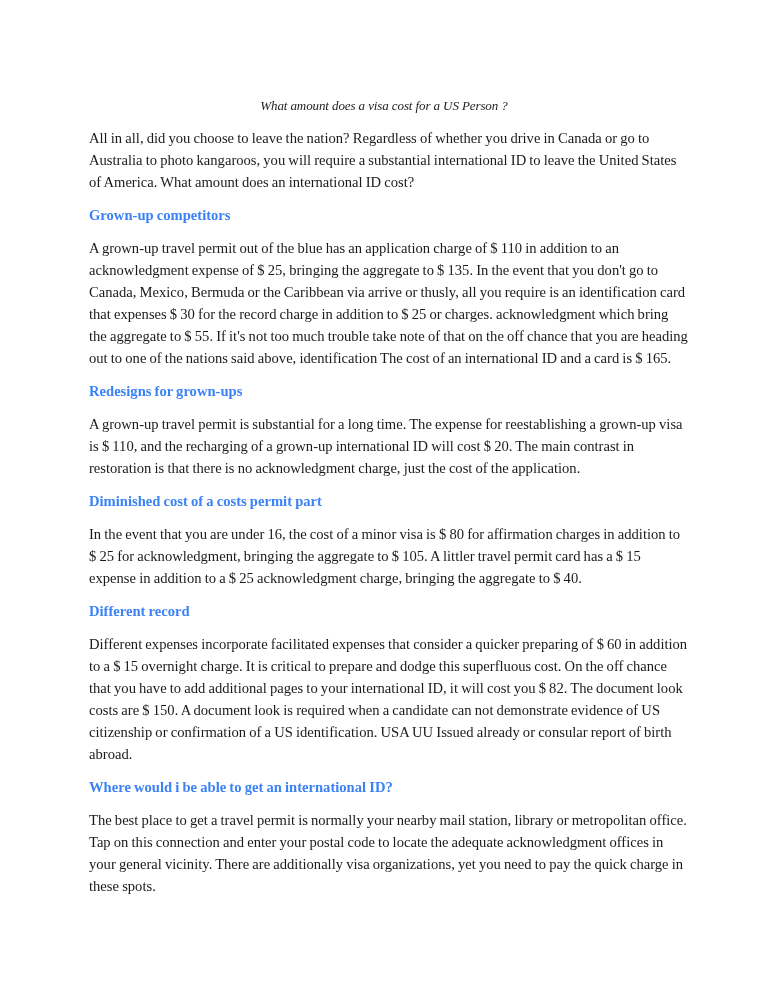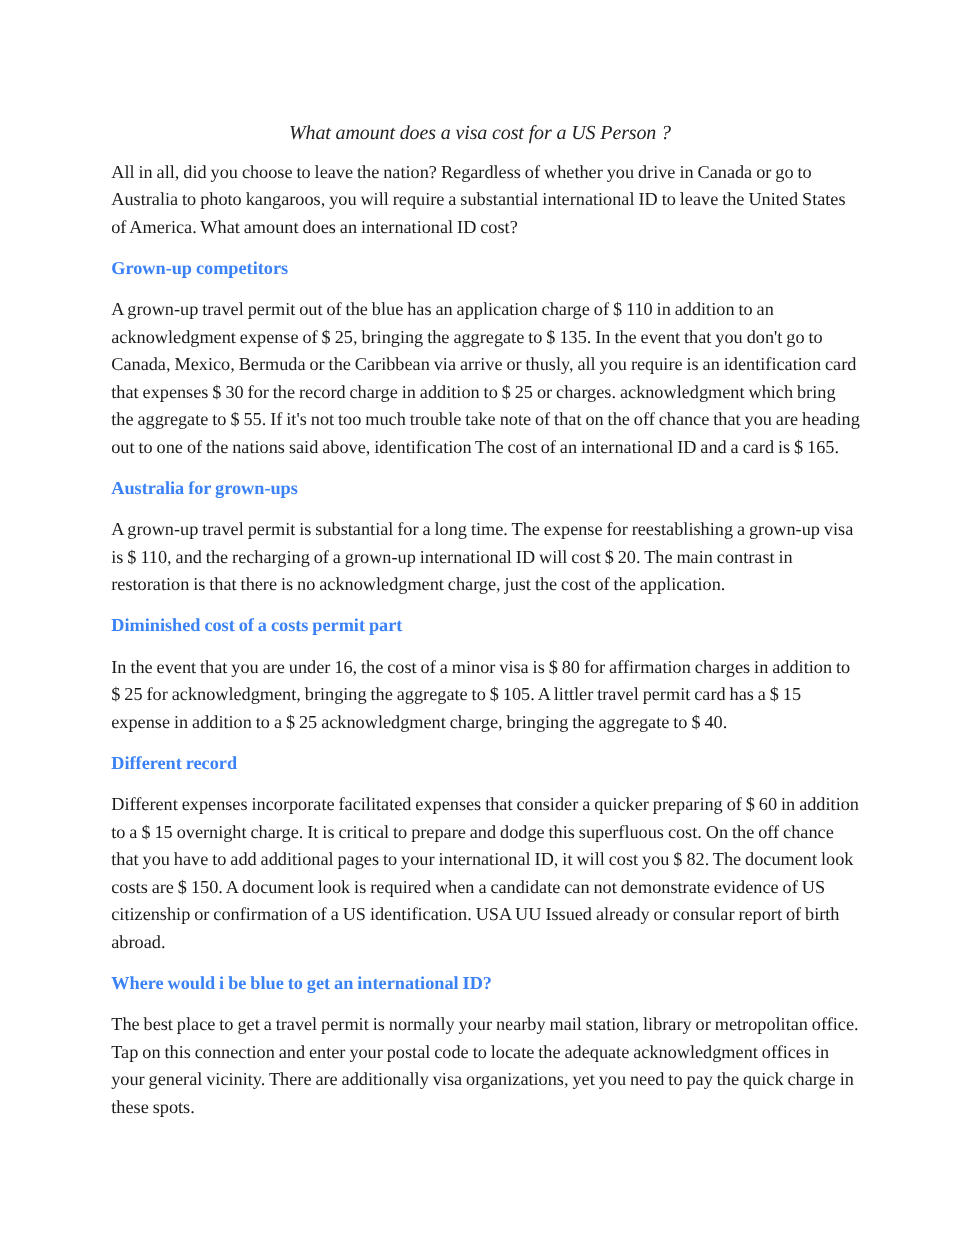--- a/index.html
+++ b/index.html
@@ -21,21 +21,21 @@
       background: #ffffff;
     }
     .title {
       position: absolute;
       top: 98px;
       left: 0;
       width: 768px;
       text-align: center;
       font-family: "Liberation Serif", serif;
       font-style: italic;
-      font-size: 16px;
+      font-size: 13px;
       color: #222;
       letter-spacing: -0.1px;
     }
     .content {
       position: absolute;
       left: 89px;
       top: 127px;
       width: 600px;
       font-family: Liberation Serif, serif;
       font-size: 14.6px;
@@ -60,25 +60,25 @@
 
 <div class="page">
   <div class="title">What amount does a visa cost for a US Person ?</div>
 
   <div class="content">
     <p>All in all, did you choose to leave the nation? Regardless of whether you drive in Canada or go to Australia to photo kangaroos, you will require a substantial international ID to leave the United States of America. What amount does an international ID cost?</p>
 
     <h2>Grown-up competitors</h2>
     <p>A grown-up travel permit out of the blue has an application charge of $ 110 in addition to an acknowledgment expense of $ 25, bringing the aggregate to $ 135. In the event that you don't go to Canada, Mexico, Bermuda or the Caribbean via arrive or thusly, all you require is an identification card that expenses $ 30 for the record charge in addition to $ 25 or charges. acknowledgment which bring the aggregate to $ 55. If it's not too much trouble take note of that on the off chance that you are heading out to one of the nations said above, identification The cost of an international ID and a card is $ 165.</p>
 
-    <h2>Australia for grown-ups</h2>
+    <h2>Redesigns for grown-ups</h2>
     <p>A grown-up travel permit is substantial for a long time. The expense for reestablishing a grown-up visa is $ 110, and the recharging of a grown-up international ID will cost $ 20. The main contrast in restoration is that there is no acknowledgment charge, just the cost of the application.</p>
 
     <h2>Diminished cost of a costs permit part</h2>
     <p>In the event that you are under 16, the cost of a minor visa is $ 80 for affirmation charges in addition to $ 25 for acknowledgment, bringing the aggregate to $ 105. A littler travel permit card has a $ 15 expense in addition to a $ 25 acknowledgment charge, bringing the aggregate to $ 40.</p>
 
     <h2>Different record</h2>
     <p>Different expenses incorporate facilitated expenses that consider a quicker preparing of $ 60 in addition to a $ 15 overnight charge. It is critical to prepare and dodge this superfluous cost. On the off chance that you have to add additional pages to your international ID, it will cost you $ 82. The document look costs are $ 150. A document look is required when a candidate can not demonstrate evidence of US citizenship or confirmation of a US identification. USA UU Issued already or consular report of birth abroad.</p>
 
-    <h2>Where would i be blue to get an international ID?</h2>
+    <h2>Where would i be able to get an international ID?</h2>
     <p>The best place to get a travel permit is normally your nearby mail station, library or metropolitan office. Tap on this connection and enter your postal code to locate the adequate acknowledgment offices in your general vicinity. There are additionally visa organizations, yet you need to pay the quick charge in these spots.</p>
   </div>
 </div>
 
 </body></html>

